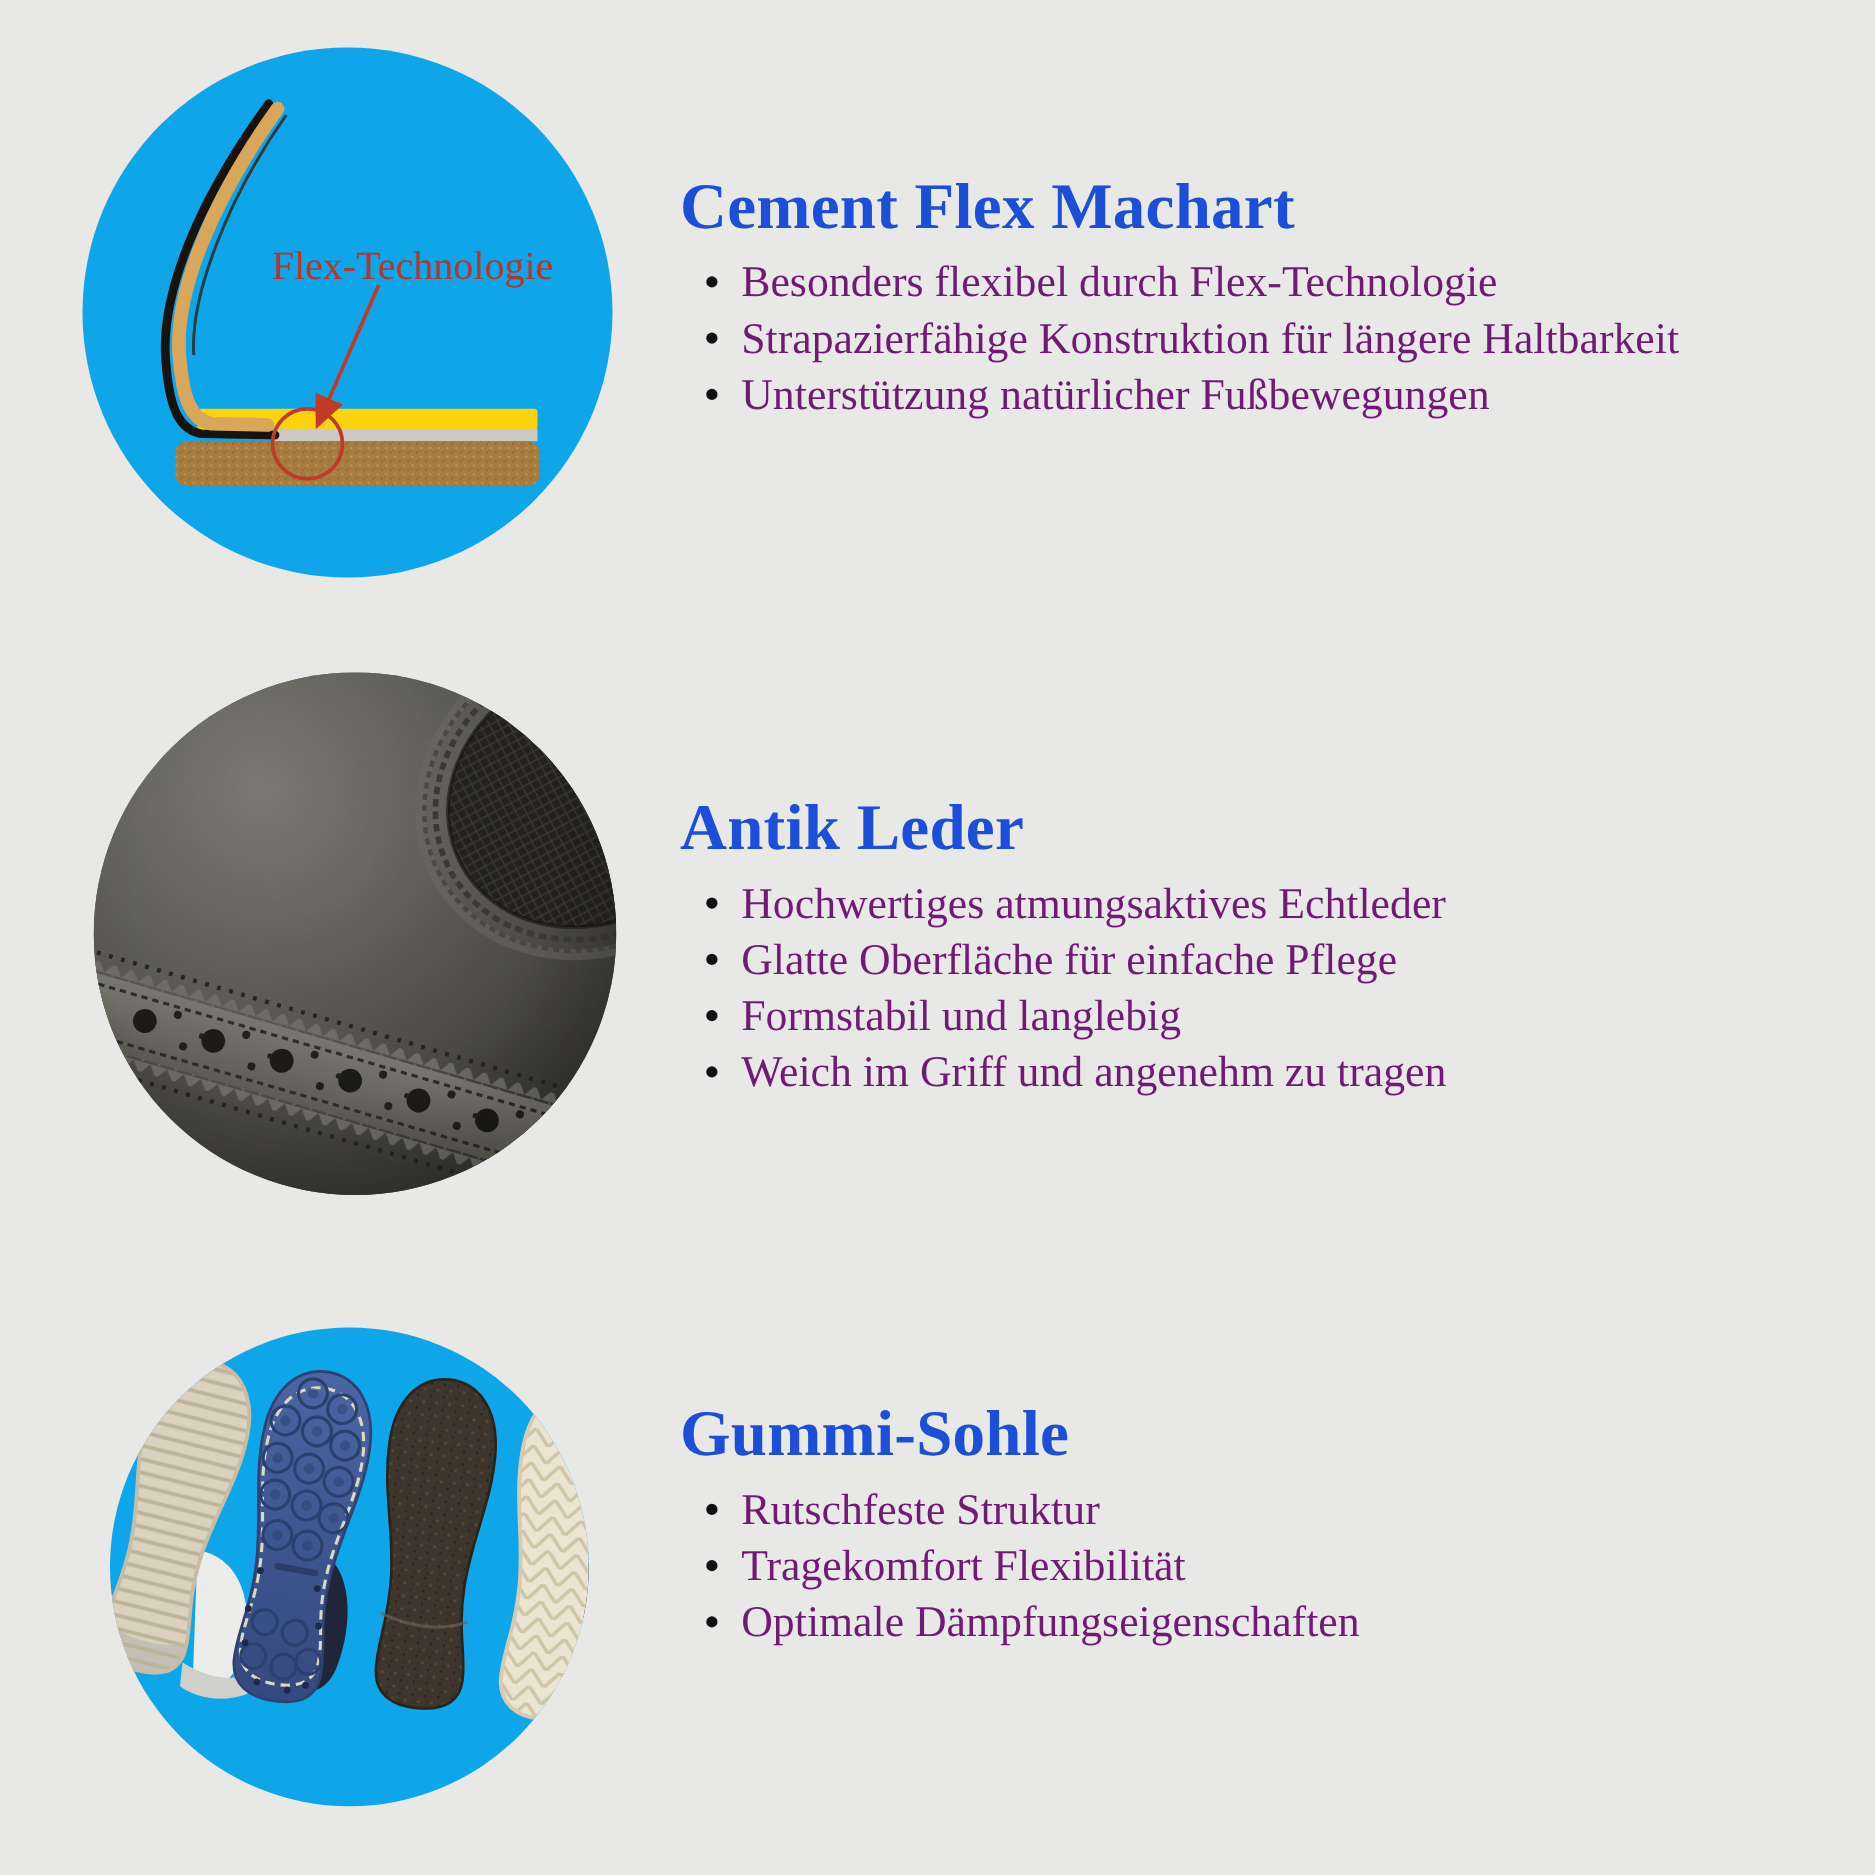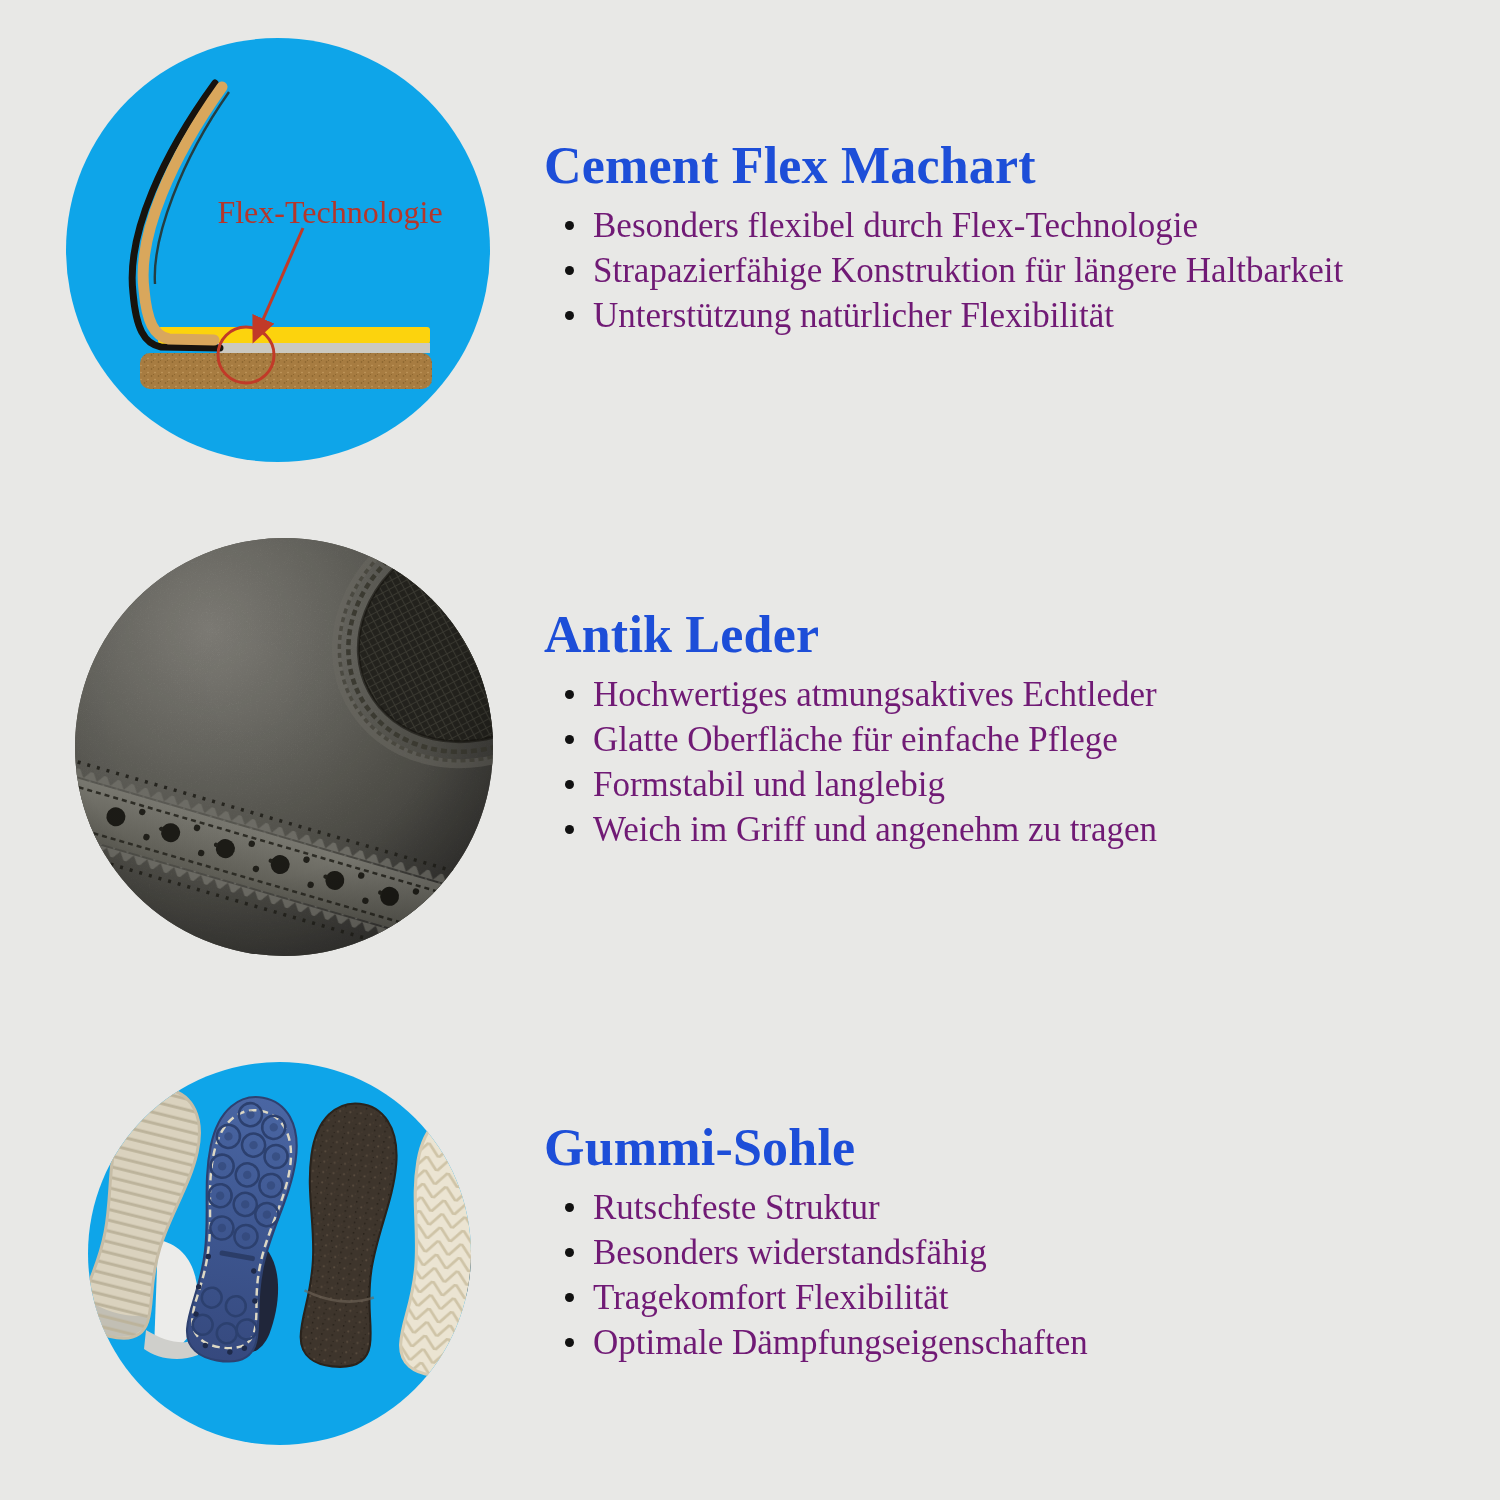--- a/index.html
+++ b/index.html
@@ -9,21 +9,21 @@
     font-family:"Liberation Serif","DejaVu Serif",serif;
   }
   .circle{
     position:absolute;border-radius:50%;overflow:hidden;background:#0ea5e9;
   }
   #c1{left:66px;top:38px;width:424px;height:424px;}
   #c2{left:75px;top:538px;width:418px;height:418px;background:#55544D;}
   #c3{left:88px;top:1062px;width:383px;height:383px;}
   .circle svg{display:block;width:100%;height:100%;}
   .text-block{position:absolute;left:540px;width:940px;}
-  #tb1{top:134px;} #tb2{top:603px;} #tb3{top:1116px;}
+  #tb1{top:134px;} #tb2{top:631px;} #tb3{top:1116px;}
   .text-block h2{
     margin:4px;font-size:52px;line-height:56px;font-weight:700;color:#1d4ed8;
     letter-spacing:0.2px;
   }
   .text-block ul{list-style:none;margin:9px 0 0;padding:0;}
   .text-block li{
     position:relative;font-size:35px;line-height:45px;color:#701a75;
     padding-left:53px;white-space:nowrap;
   }
   .text-block li::before{
@@ -61,21 +61,21 @@
       <circle cx="180" cy="317" r="28" fill="none" stroke="#C13A28" stroke-width="3"></circle>
       <line x1="237" y1="190" x2="189" y2="300" stroke="#C13A28" stroke-width="3" marker-end="url(#arrh)"></line>
       <text x="264" y="185" text-anchor="middle" font-size="32" fill="#B5362A" font-family="&quot;Liberation Serif&quot;,&quot;DejaVu Serif&quot;,serif">Flex-Technologie</text>
     </svg>
   </div>
   <div class="text-block" id="tb1">
     <h2>Cement Flex Machart</h2>
     <ul>
       <li>Besonders flexibel durch Flex-Technologie</li>
       <li>Strapazierfähige Konstruktion für längere Haltbarkeit</li>
-      <li>Unterstützung natürlicher Flexibilität</li>
+      <li>Unterstützung natürlicher Fußbewegungen</li>
     </ul>
   </div>
 
   <div class="circle" id="c2">
     <svg viewBox="0 0 418 418" xmlns="http://www.w3.org/2000/svg">
       <defs>
         <radialGradient id="lg" cx="0.32" cy="0.22" r="1.0">
           <stop offset="0" stop-color="#8D8B84"></stop>
           <stop offset="0.3" stop-color="#73726B"></stop>
           <stop offset="0.55" stop-color="#5C5B54"></stop>
@@ -271,19 +271,18 @@
         <use href="#soleP" fill="#EBE4D2"></use>
         <use href="#soleP" fill="url(#hb)"></use>
         <use href="#soleP" fill="none" stroke="#D5CBB2" stroke-width="3"></use>
       </g>
     </svg>
   </div>
   <div class="text-block" id="tb3">
     <h2>Gummi-Sohle</h2>
     <ul>
       <li>Rutschfeste Struktur</li>
-      <li>Besonders widerstandsfähig</li>
       <li>Tragekomfort Flexibilität</li>
       <li>Optimale Dämpfungseigenschaften</li>
     </ul>
   </div>
 
 </main>
 
 </body></html>

